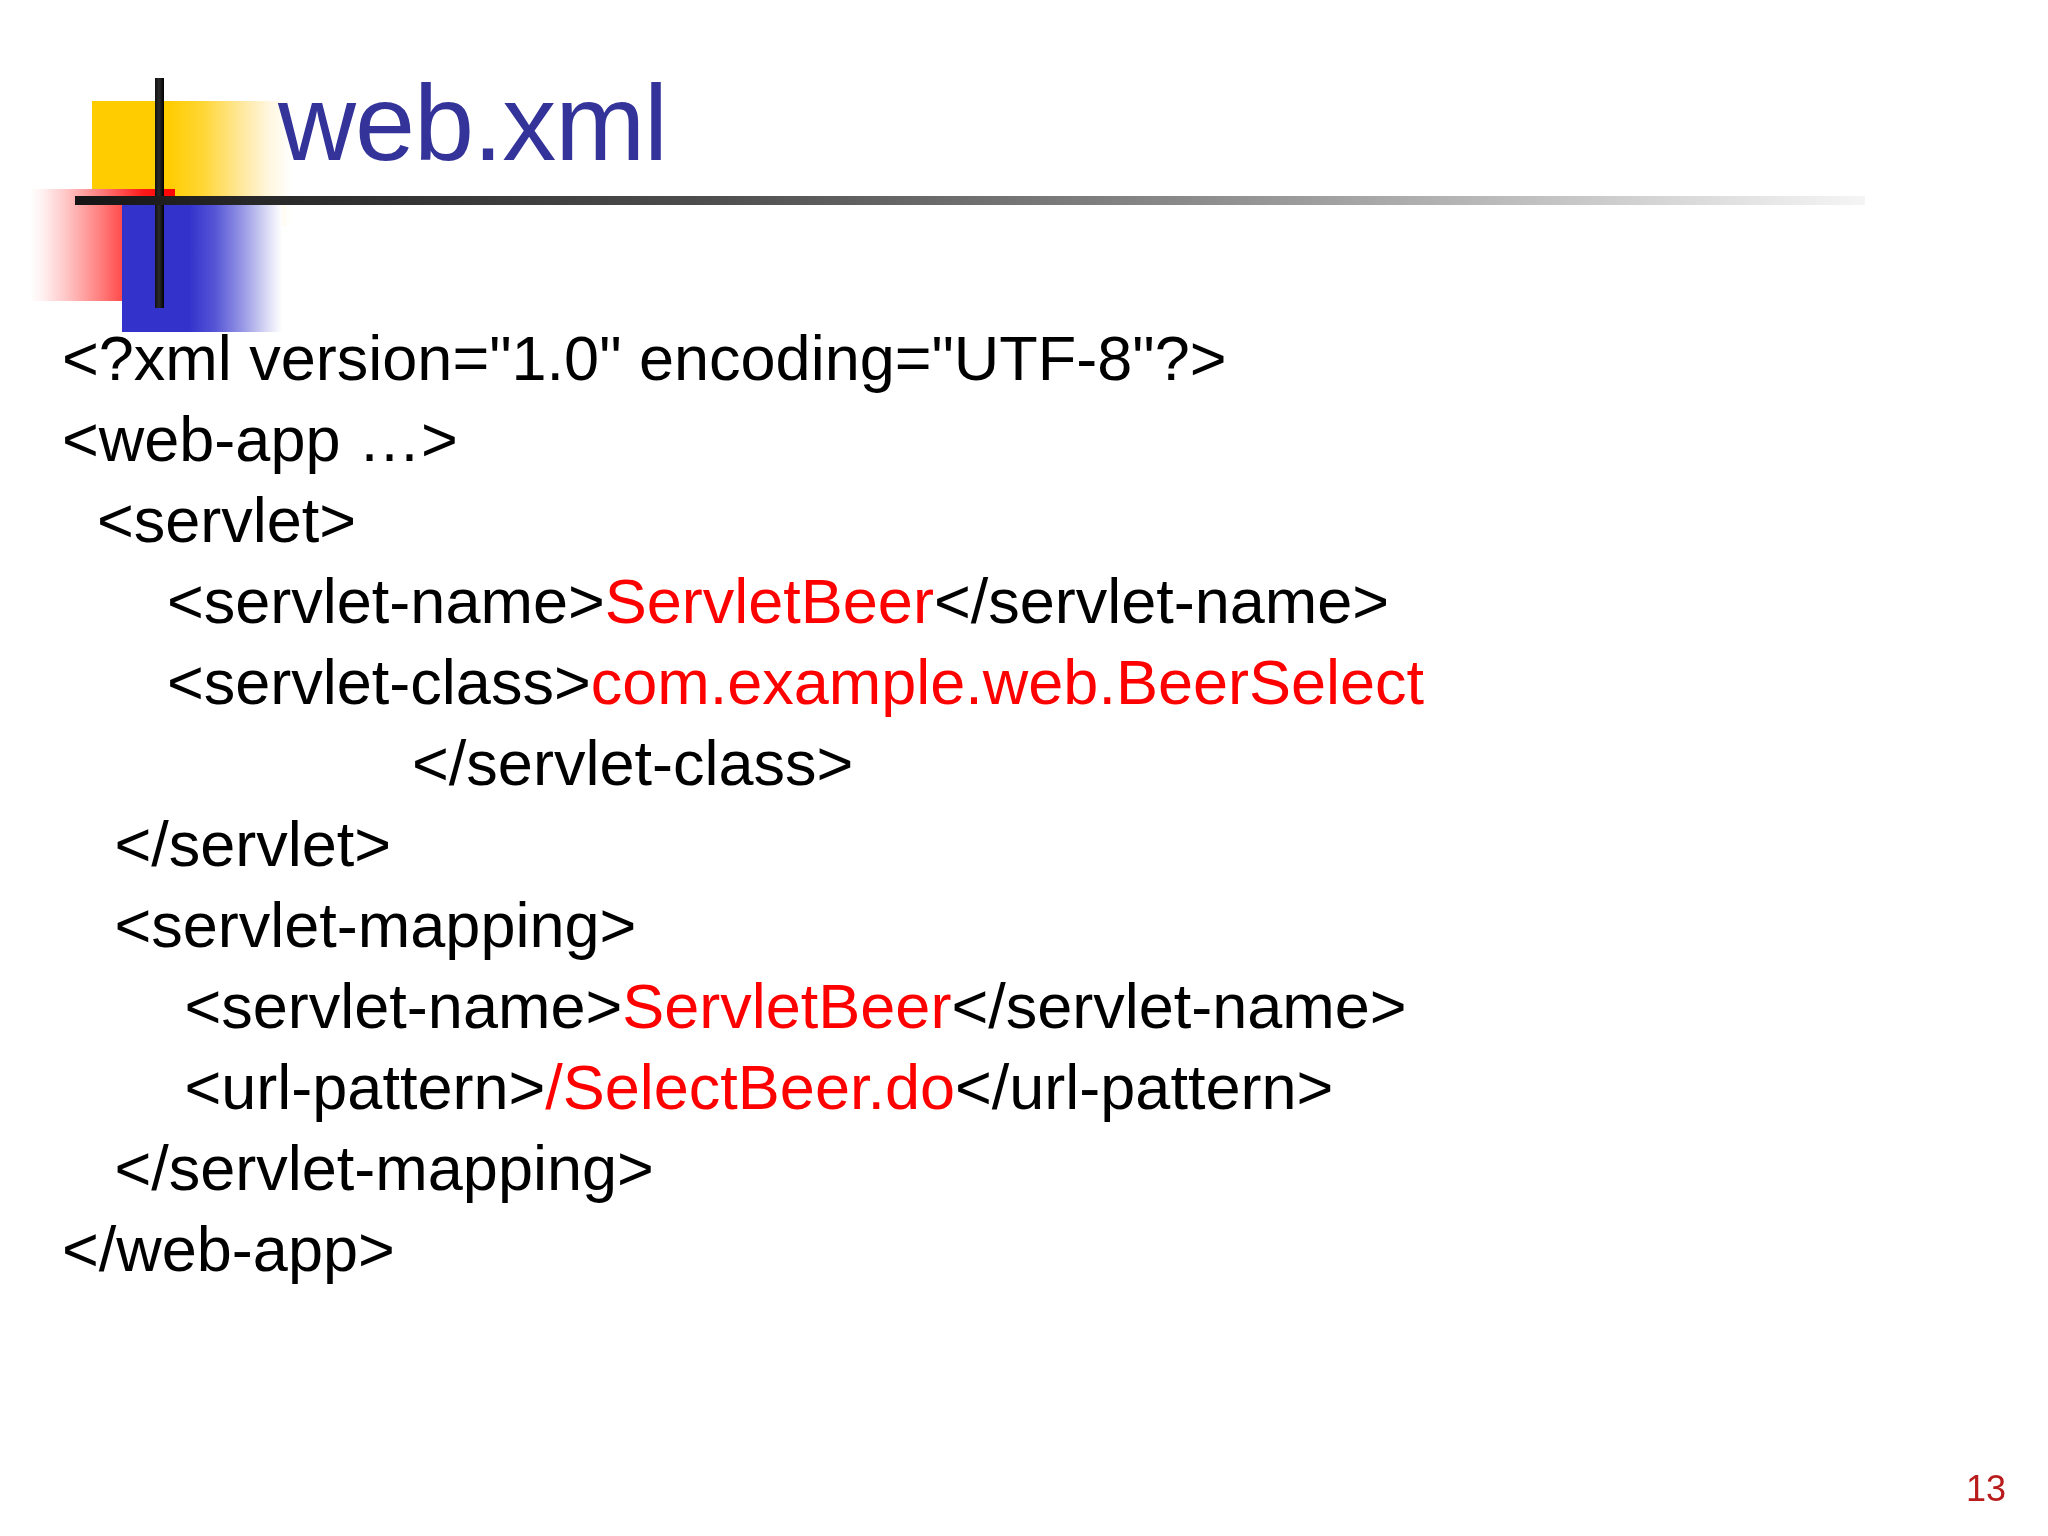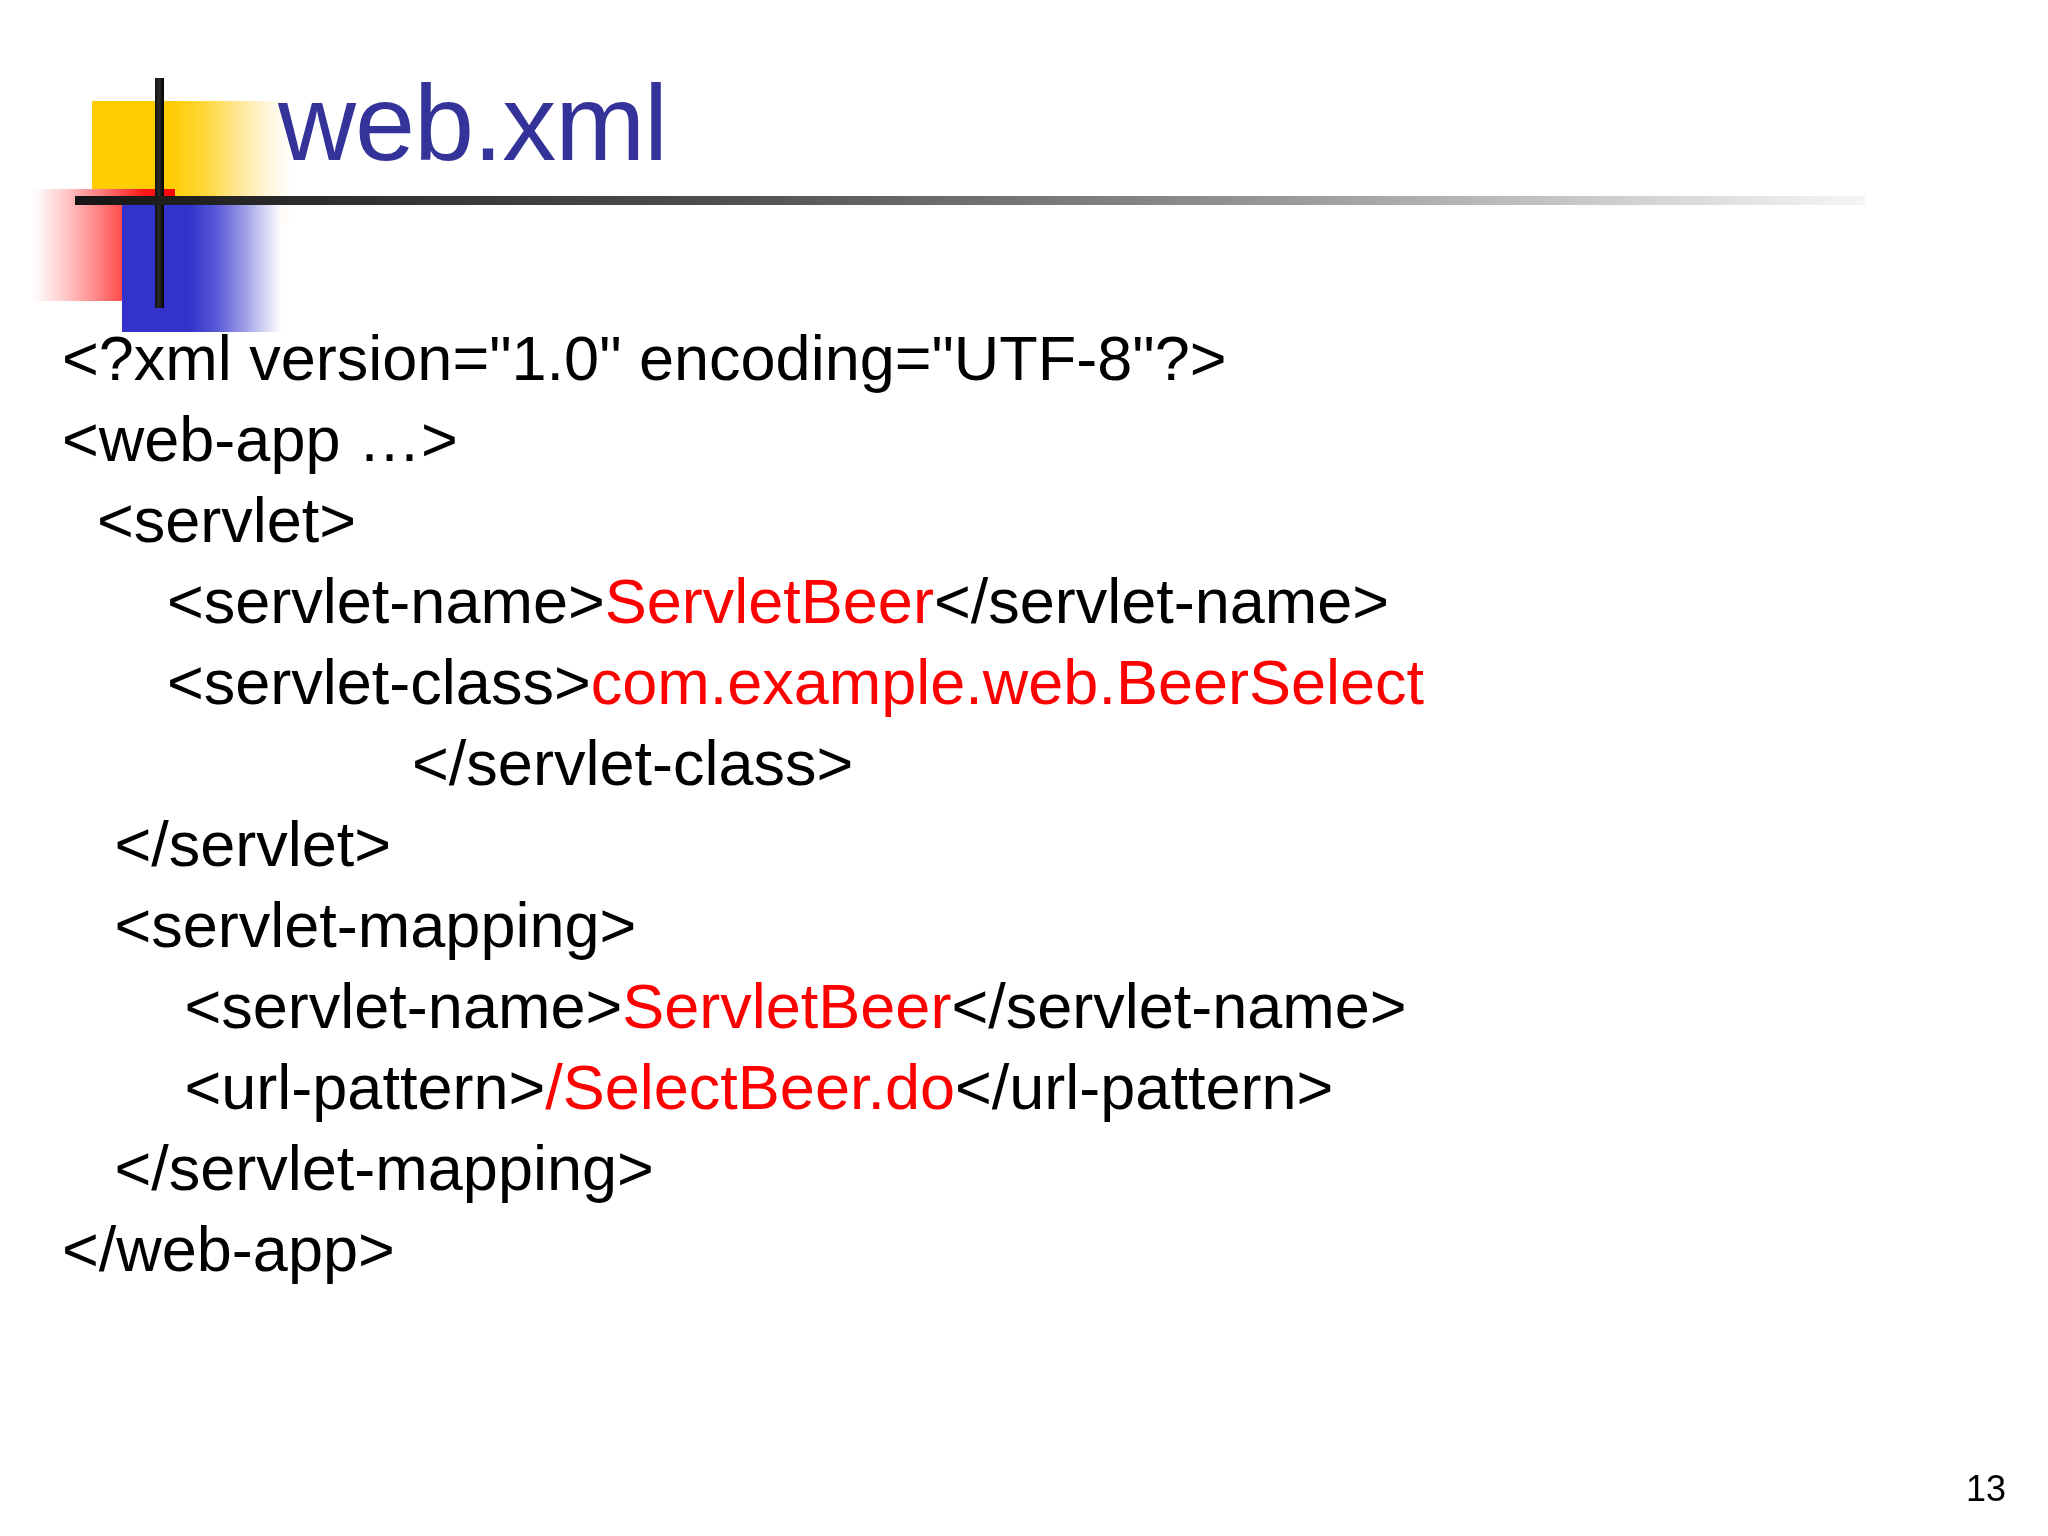--- a/index.html
+++ b/index.html
@@ -118,21 +118,21 @@
     color: #ff0000;
     text-align: right;
   }
 
   
   .page-number {
     position: absolute;
     right: 42px;
     bottom: 26px;
     font-size: 36px;
-    color: #000000;
+    color: #b91c1c;
     font-family: "Liberation Sans", sans-serif;
   }
 </style>
 </head>
 <body>
 
 <div class="slide">
 
   <div class="title-area">
 

